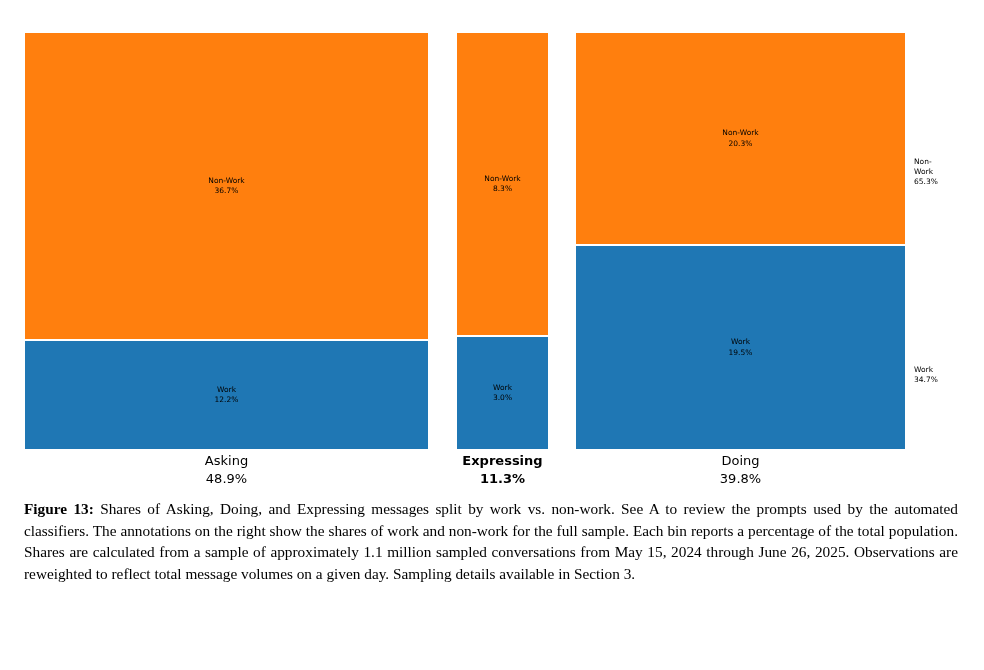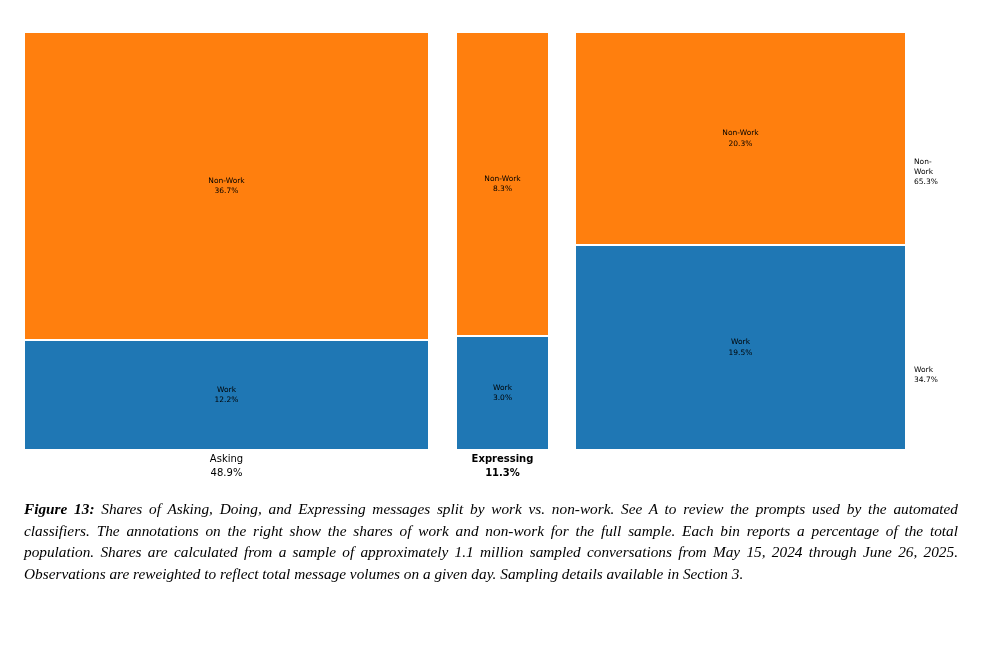--- a/index.html
+++ b/index.html
@@ -48,21 +48,21 @@
     font-size: 7.5px;
     line-height: 1.35;
     text-align: center;
     color: #000000;
     white-space: pre-line;
   }
   .col-label {
     position: absolute;
     top: 420px;
     font-family: "DejaVu Sans", sans-serif;
-    font-size: 10px;
+    font-size: 13px;
     line-height: 1.35;
     text-align: center;
     color: #000000;
     white-space: pre-line;
   }
   .right-annot {
     position: absolute;
     left: 890px;
     font-family: "DejaVu Sans", sans-serif;
     font-size: 7.5px;
@@ -76,21 +76,20 @@
   #caption {
     position: absolute;
     left: 24px;
     top: 498px;
     width: 934px;
     font-family: "Liberation Serif", serif;
     font-size: 15.3px;
     line-height: 1.42;
     text-align: justify;
     color: #000000;
-    font-style: italic;
   }
   #caption b {
     font-weight: bold;
   }
 </style>
 </head>
 <body>
 
 <div id="page">
 
@@ -125,20 +124,22 @@
     <div class="col" style="left:551px; width:331px;">
       <div class="seg" style="top:0px; height:213px; background:#ff7f0e;">
         <span class="seg-label">Non-Work
 20.3%</span>
       </div>
       <div class="seg" style="top:213px; height:205px; background:#1f77b4;">
         <span class="seg-label">Work
 19.5%</span>
       </div>
     </div>
+    <div class="col-label" style="left:551px; width:331px;">Doing
+39.8%</div>
 
     <div class="right-annot" style="top:125px;">Non-Work
 65.3%</div>
     <div class="right-annot" style="top:333px;">Work
 34.7%</div>
 
   </div>
 
   <div id="caption">
     <b>Figure 13:</b><span> Shares of Asking, Doing, and Expressing messages split by work vs. non-work. See A to review the prompts used by the automated classifiers. The annotations on the right show the shares of work and non-work for the full sample. Each bin reports a percentage of the total population. Shares are calculated from a sample of approximately 1.1 million sampled conversations from May 15, 2024 through June 26, 2025. Observations are reweighted to reflect total message volumes on a given day. Sampling details available in Section 3.</span>

